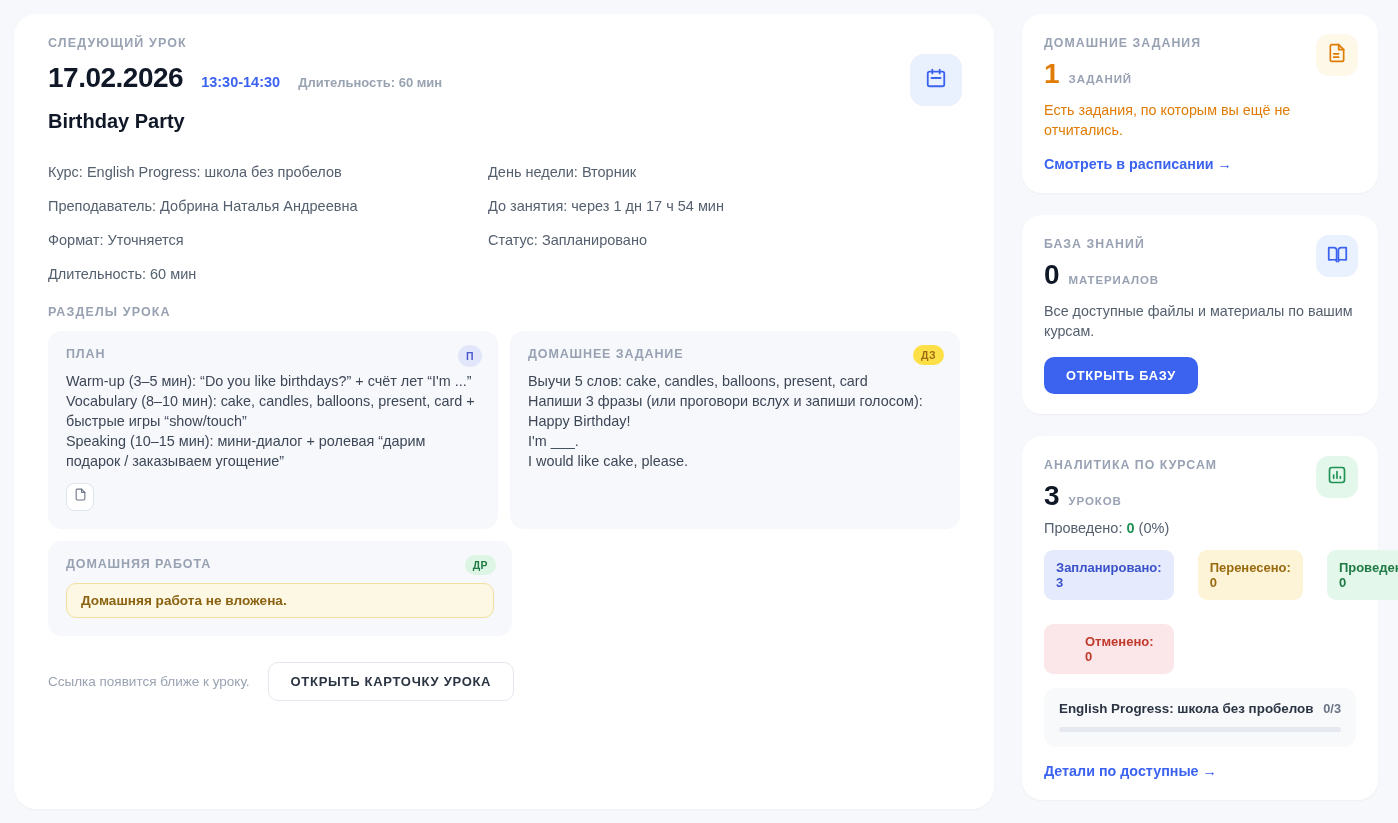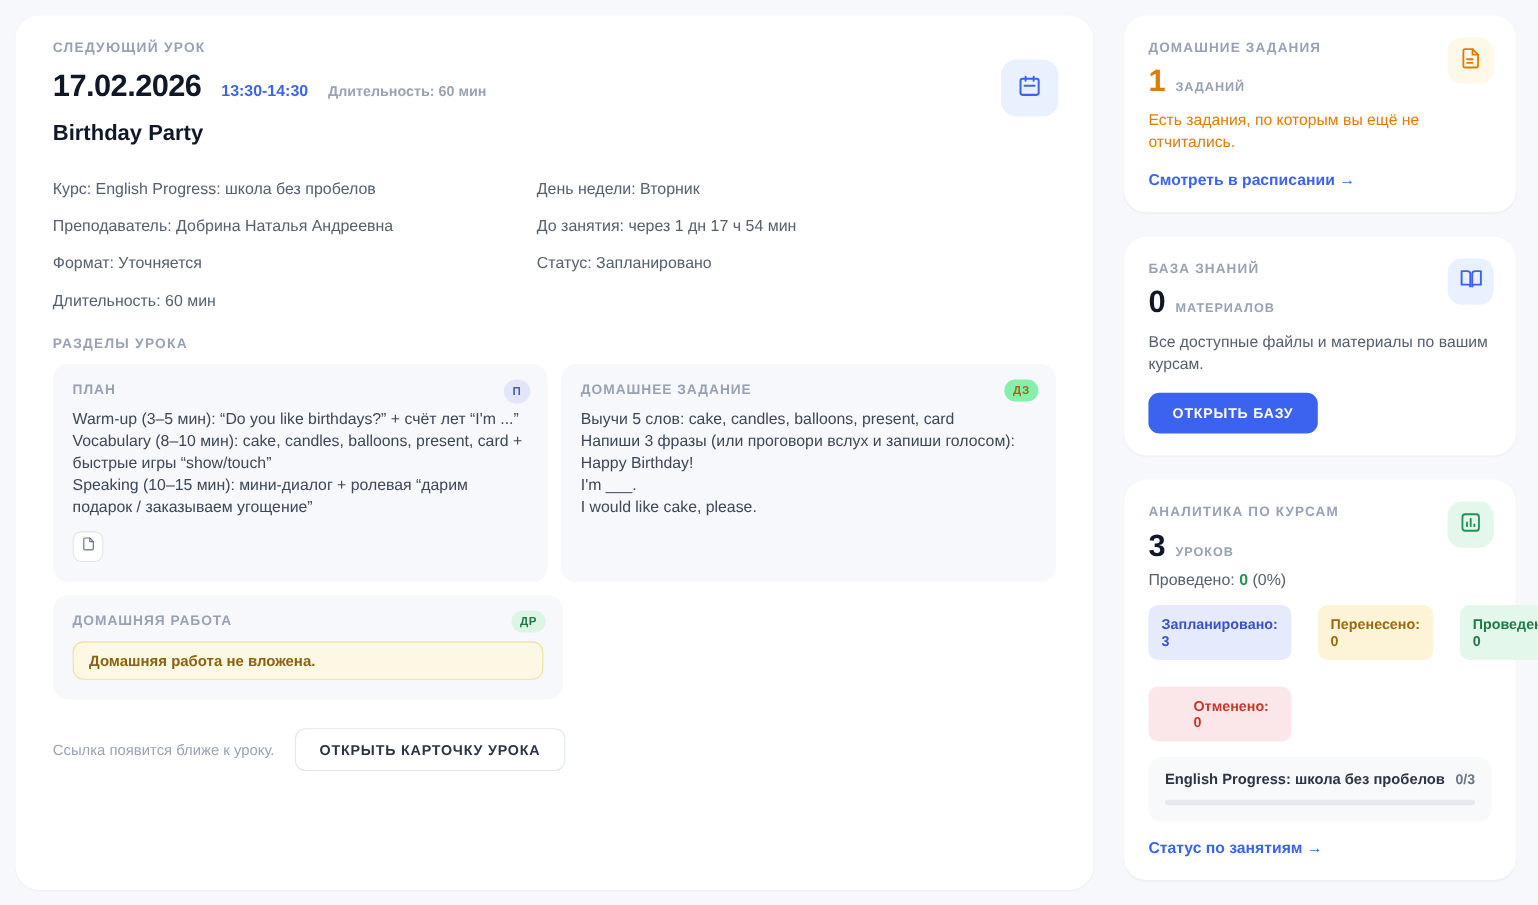--- a/index.html
+++ b/index.html
@@ -123,21 +123,21 @@
     top: 14px; right: 16px;
     font-size: 10.5px;
     font-weight: 700;
     letter-spacing: .04em;
     padding: 4px 8px;
     border-radius: 11px;
     min-width: 24px;
     text-align: center;
   }
   .badge.plan   { background: #e2e6fb; color: #4a57cf; border-radius: 50%; width:22px;height:22px;padding:0;line-height:22px; }
-  .badge.hw     { background: #86efac; color: #a06a12; }
+  .badge.hw     { background: #fde047; color: #a06a12; }
   .badge.work   { background: #dcf5e4; color: #1f7a46; }
 
   .file-btn {
     margin-top: 12px;
     width: 28px; height: 28px;
     border: 1px solid #dfe3ea;
     border-radius: 8px;
     background: #ffffff;
     display: flex; align-items: center; justify-content: center;
     cursor: pointer;
@@ -458,21 +458,21 @@
       <div class="course-row">
         <div class="course-top">
           <span class="course-name">English Progress: школа без пробелов</span>
           <span class="course-count">0/3</span>
         </div>
         <div class="progress-track">
           <div class="progress-fill" id="courseFill" style="width: 0%;"></div>
         </div>
       </div>
 
-      <a class="side-link">Статус по занятиям →</a>
+      <a class="side-link">Детали по доступные →</a>
 
       <div class="side-icon" style="background:#e3f7ea">
         <span>
           <svg width="20" height="20" viewBox="0 0 24 24" fill="none" stroke="#1f9254" stroke-width="2" stroke-linecap="round" stroke-linejoin="round">
             <rect x="3" y="3" width="18" height="18" rx="3"></rect>
             <path d="M8 16v-4M12 16V8M16 16v-2"></path>
           </svg>
         </span>
       </div>
     </div>

